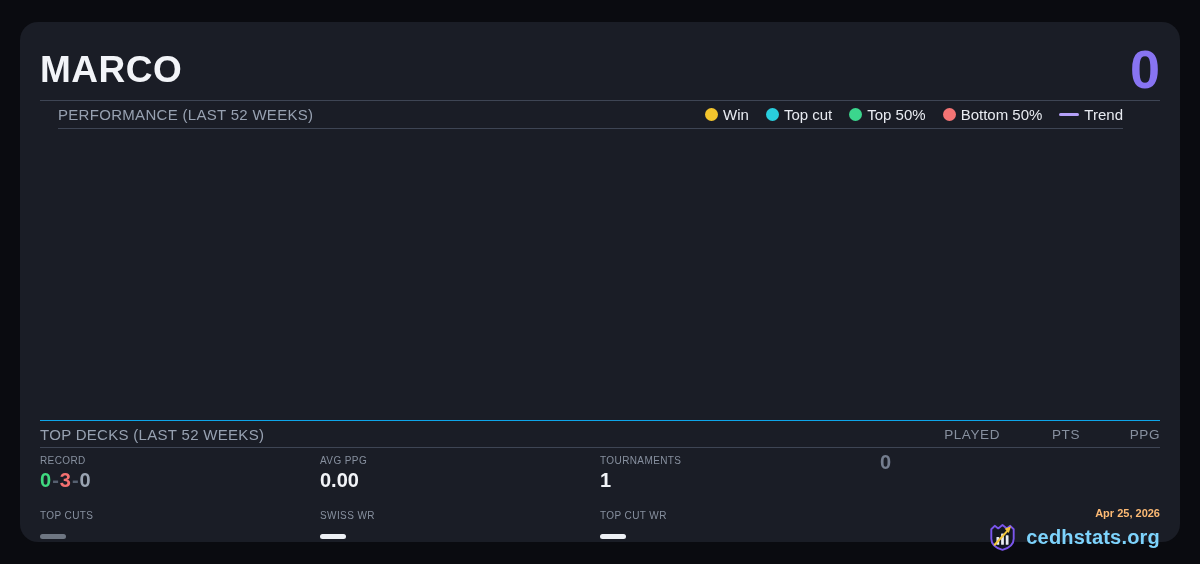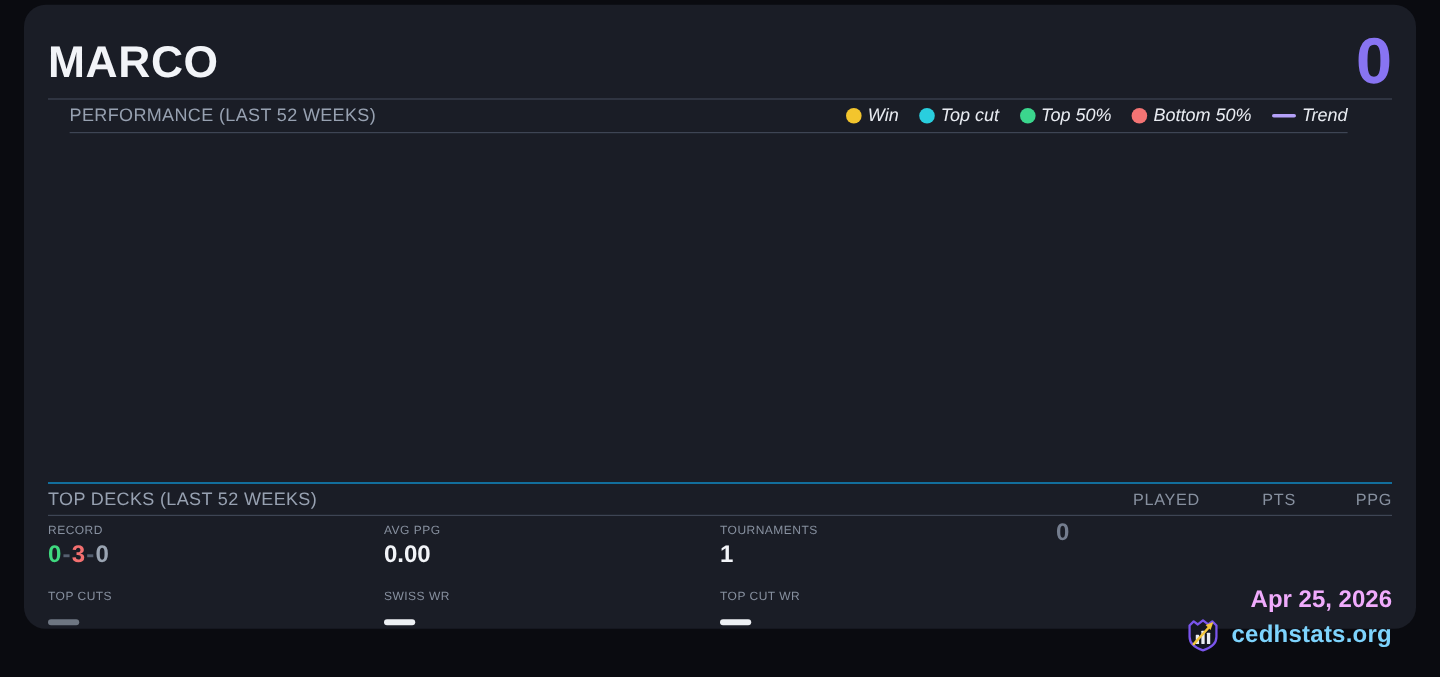--- a/index.html
+++ b/index.html
@@ -4,21 +4,21 @@
 <style>
   * { margin: 0; padding: 0; box-sizing: border-box; }
   html, body {
     width: 1200px; height: 564px;
     background: #0a0b10;
     overflow: hidden;
     font-family: "Liberation Sans", "DejaVu Sans", sans-serif;
   }
   .card {
     position: absolute;
-    left: 20px; top: 4px;
+    left: 20px; top: 22px;
     width: 1160px; height: 520px;
     background: #1a1d26;
     border-radius: 18px;
     padding: 16px 20px;
   }
   
   .card-header {
     height: 63px;
     display: flex; justify-content: space-between; align-items: center;
     border-bottom: 1px solid #3e4554;
@@ -35,21 +35,21 @@
   .perf-header {
     height: 28px; margin-right: 37px;
     display: flex; justify-content: space-between; align-items: center;
     border-bottom: 1px solid #3e4554;
     margin-left: 18px;
   }
   .section-title {
     font-size: 15px; font-weight: 500; color: #97a1b1; letter-spacing: 0.3px;
   }
   .legend { display: flex; align-items: center; gap: 17px; }
-  .legend-item { display: flex; align-items: center; gap: 5px; font-style: italic; }
+  .legend-item { display: flex; align-items: center; gap: 5px; }
   .legend-dot { width: 13px; height: 13px; border-radius: 50%; display: inline-block; }
   .legend-line { width: 20px; height: 3px; border-radius: 2px; display: inline-block; }
   .legend-label { font-size: 15px; font-weight: 500; color: #e8ebf1; }
   .chart-area { height: 291px; }
   
   .decks-header {
     height: 28px;
     display: flex; justify-content: space-between; align-items: center;
     border-top: 1px solid #0ea5e9;
     border-bottom: 1px solid #3e4554;
@@ -81,21 +81,21 @@
   .muted-value { color: #747d8e; }
   .empty-bar {
     margin-top: 13px;
     width: 26px; height: 5px; border-radius: 3px;
     font-size: 0; overflow: hidden;
   }
   
   .footer-cell { text-align: right; }
   .footer-date {
     margin-top: 3px;
-    font-size: 20px; font-weight: 600; color: #f0abfc; line-height: 1.1;
+    font-size: 11px; font-weight: 600; color: #fdba74; line-height: 1.1;
   }
   .brand-row {
     margin-top: 3px;
     display: flex; align-items: center; justify-content: flex-end; gap: 8px;
   }
   .brand-text {
     font-size: 20px; font-weight: 700; color: #7dd3fc; letter-spacing: 0.2px;
     line-height: 1.2;
   }
   .logo-svg { display: block; }

